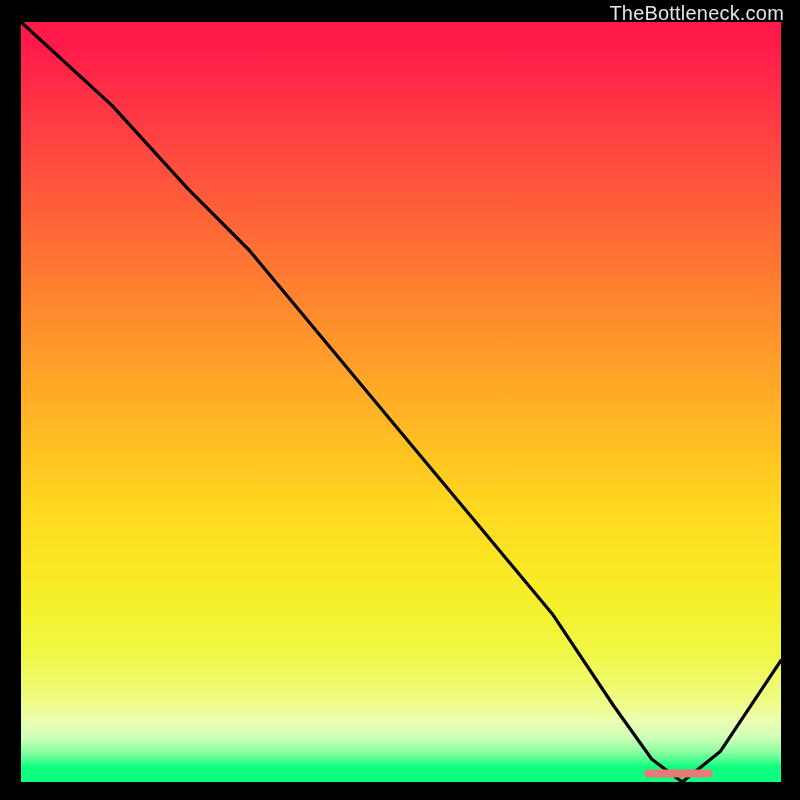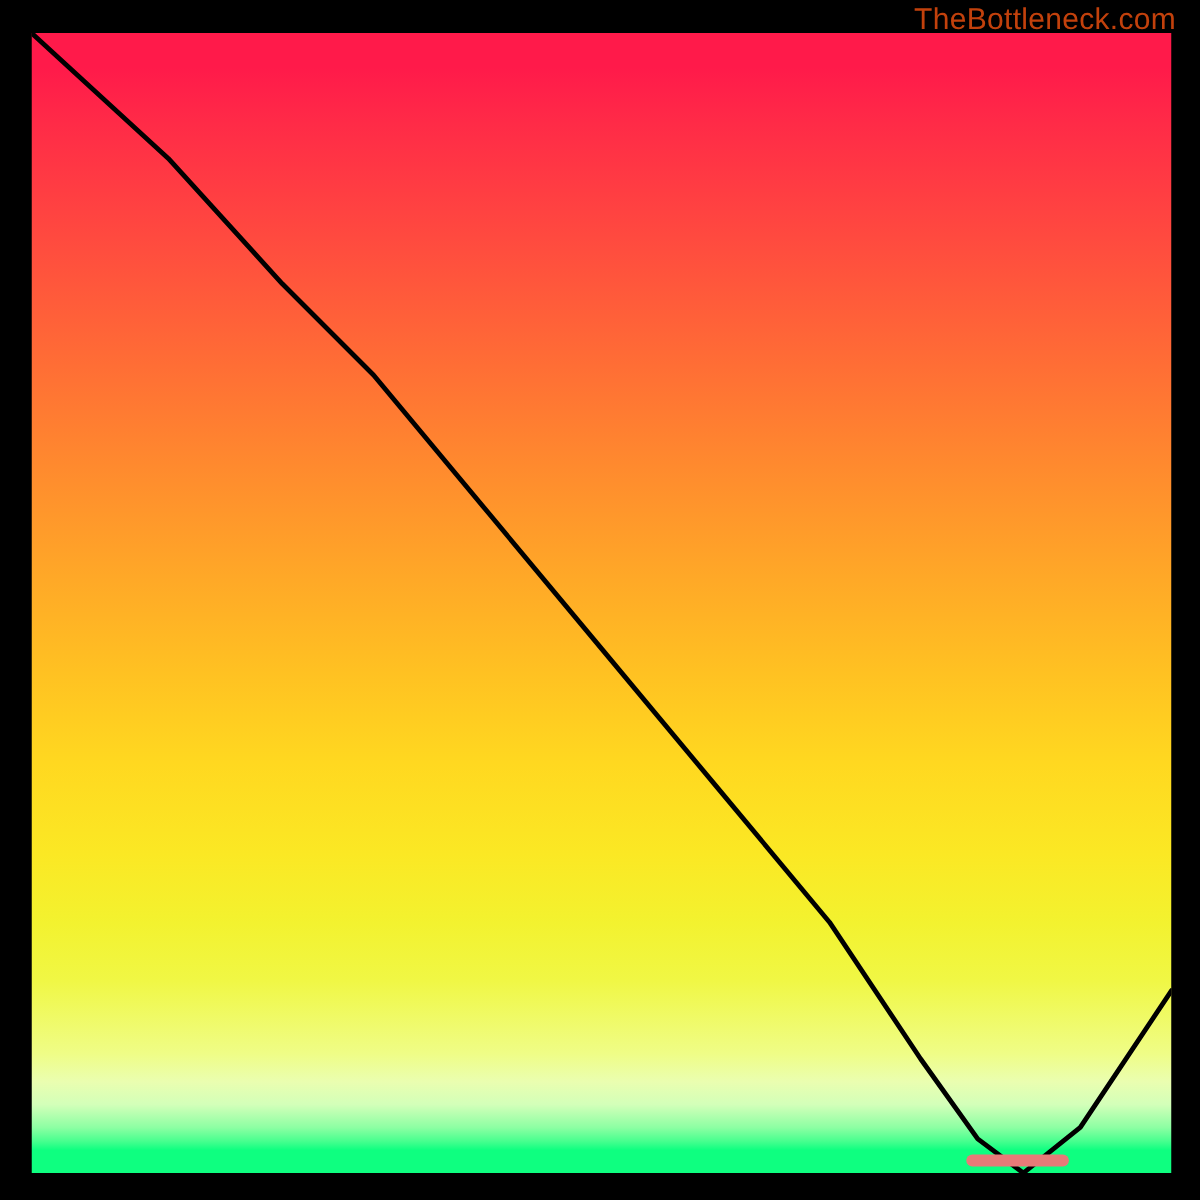--- a/index.html
+++ b/index.html
@@ -55,21 +55,21 @@
     position: absolute;
     inset: 0;
     width: 760px;
     height: 760px;
     overflow: visible;
   }
   .watermark {
     position: absolute;
     top: 2px;
     right: 16px;
-    color: #c2410c;
+    color: #e5e5e5;
     font-size: 20px;
     font-weight: 500;
     letter-spacing: 0.2px;
     user-select: none;
   }
 </style>
 </head>
 <body>
 
 <div class="stage">

